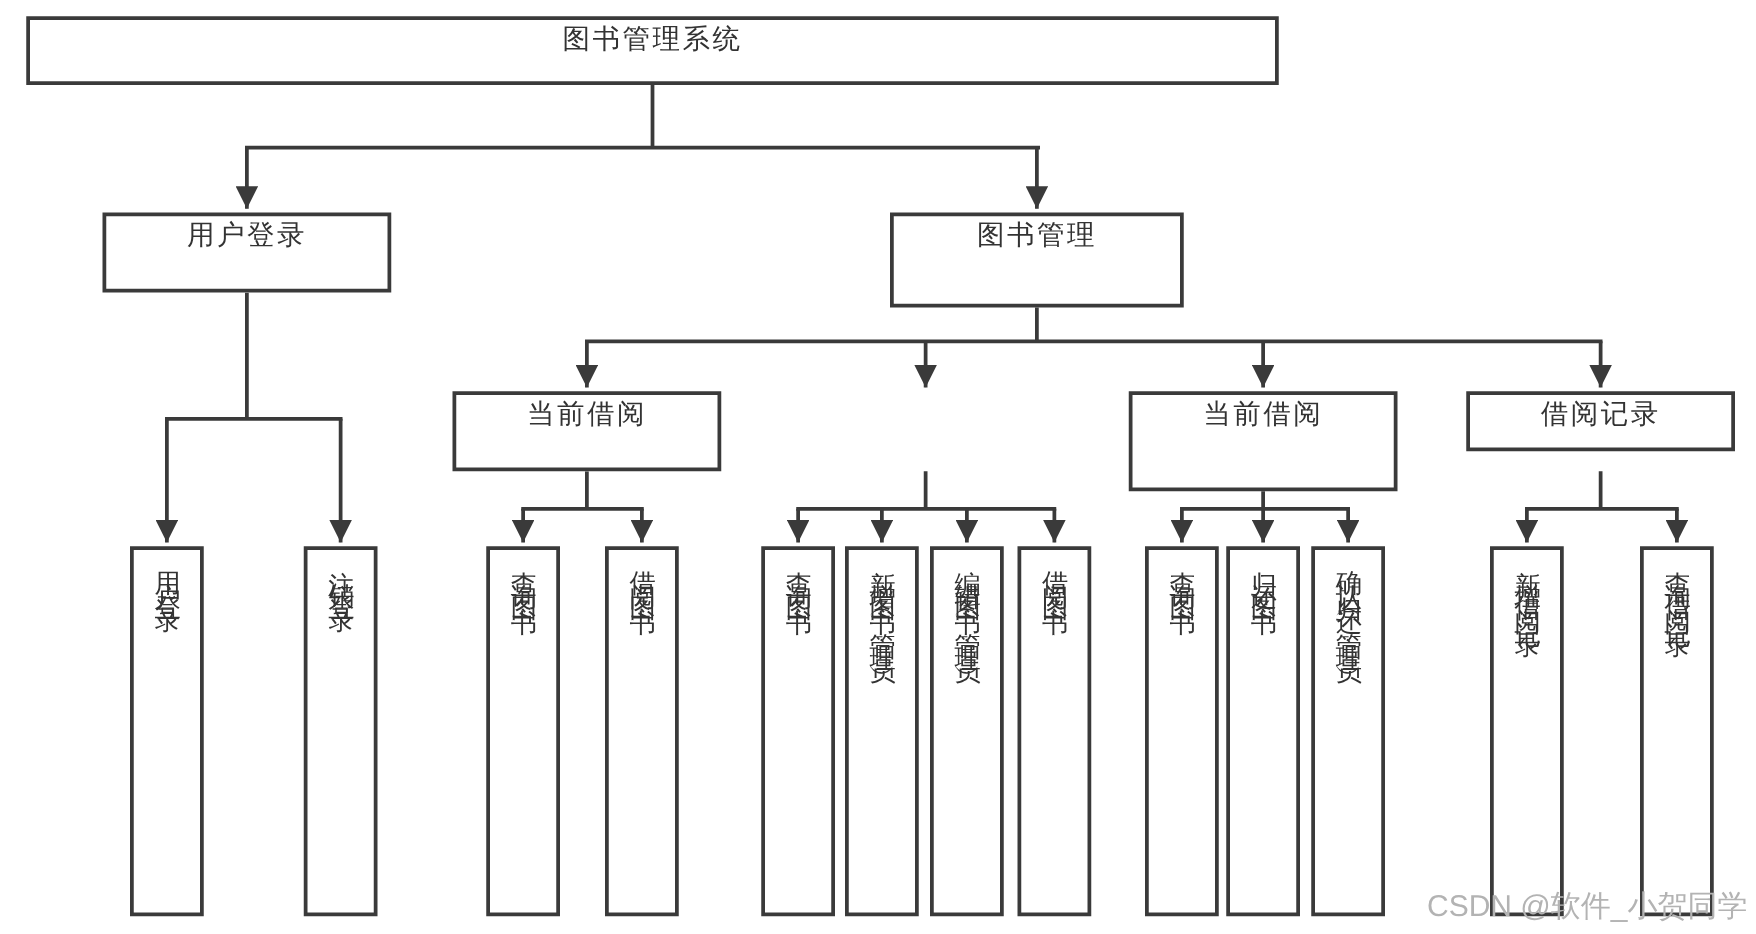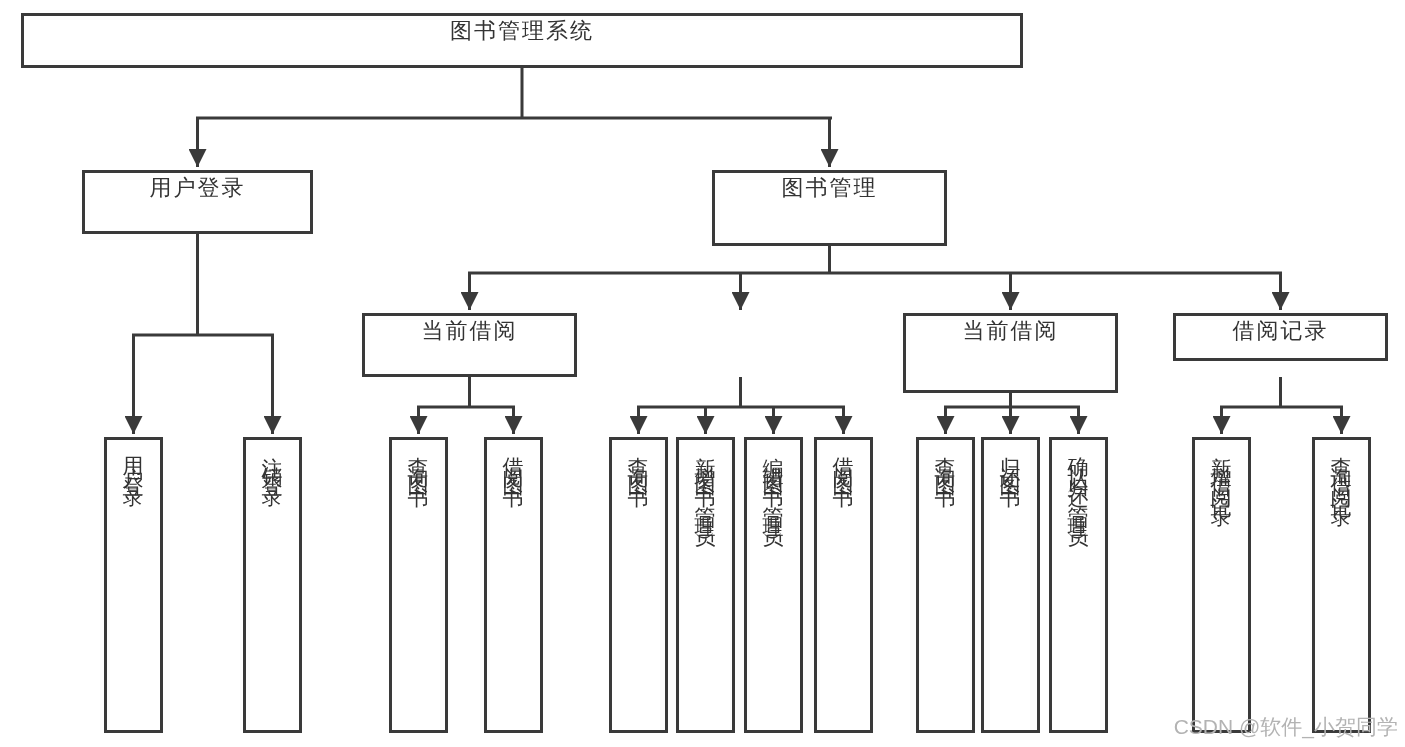--- a/index.html
+++ b/index.html
@@ -41,21 +41,21 @@
     writing-mode: vertical-rl;
     font-size: 21px;
     letter-spacing: 10px;
     line-height: 1;
     white-space: nowrap;
   }
   .watermark {
     position: absolute;
     right: 7px;
     bottom: 6px;
-    font-size: 21px;
+    font-size: 24px;
     color: var(--wm, #b3b3b3);
     white-space: nowrap;
     z-index: 5;
     pointer-events: none;
   }
 </style>
 </head>
 <body>
 
 <div class="canvas">

